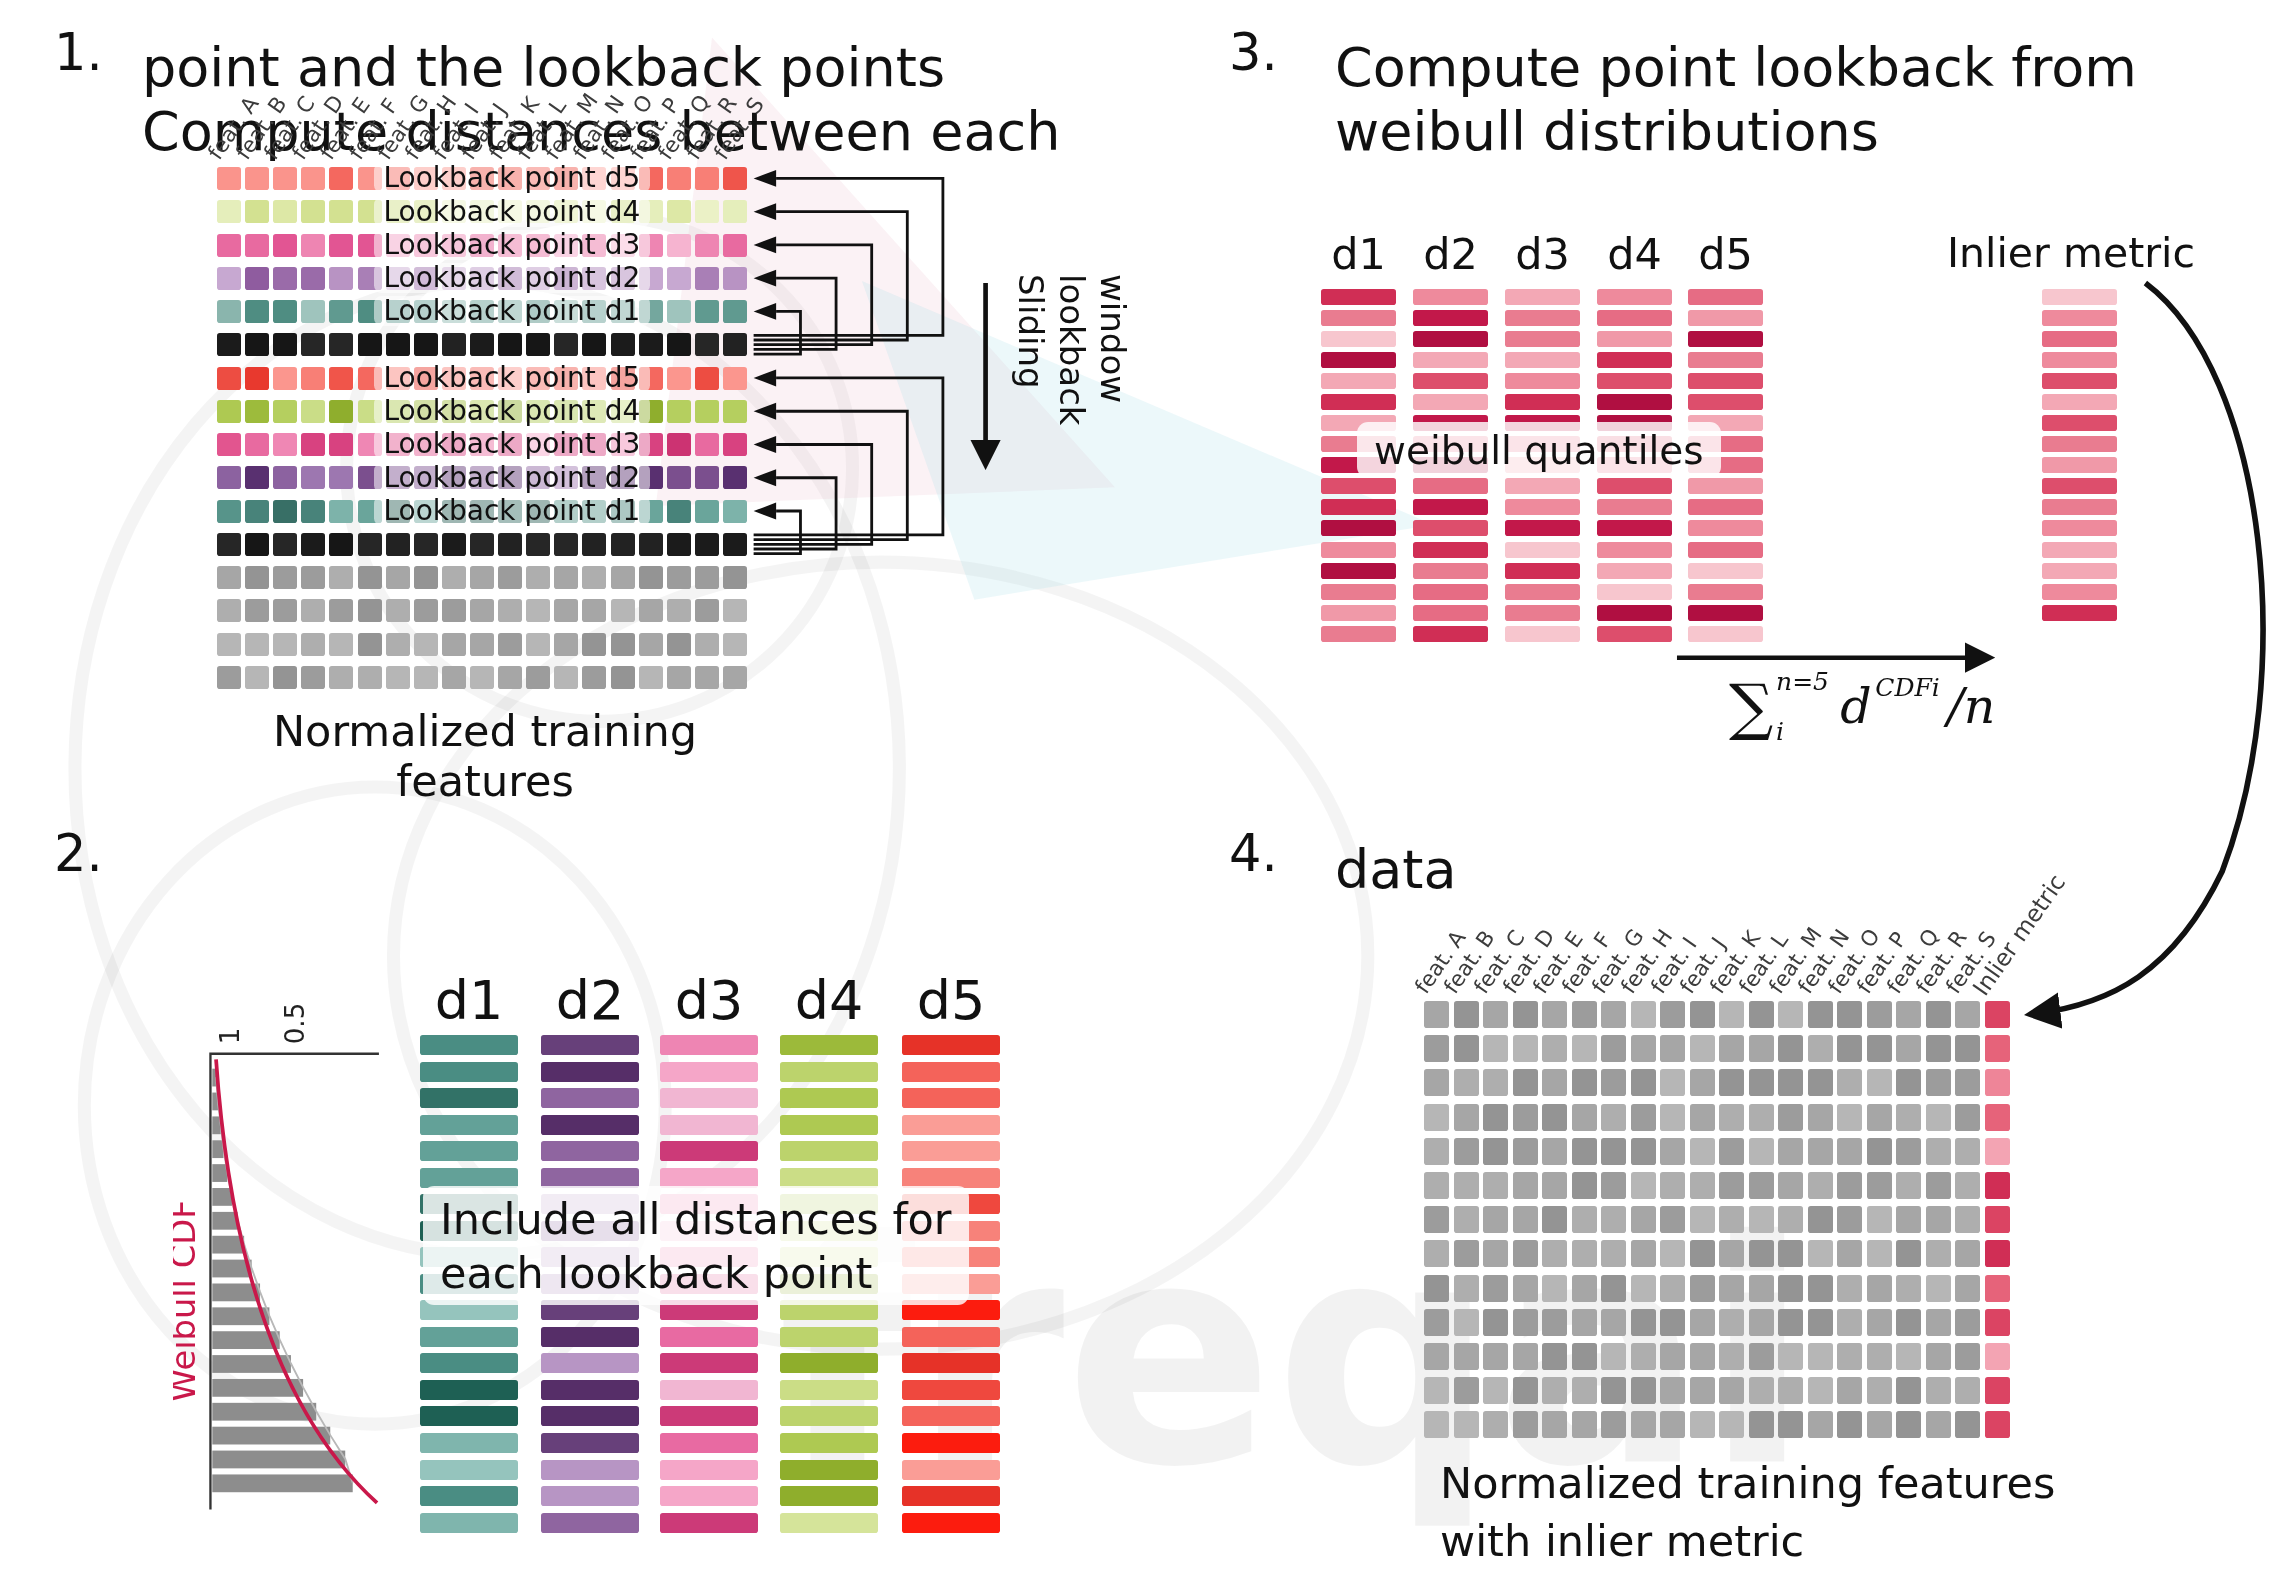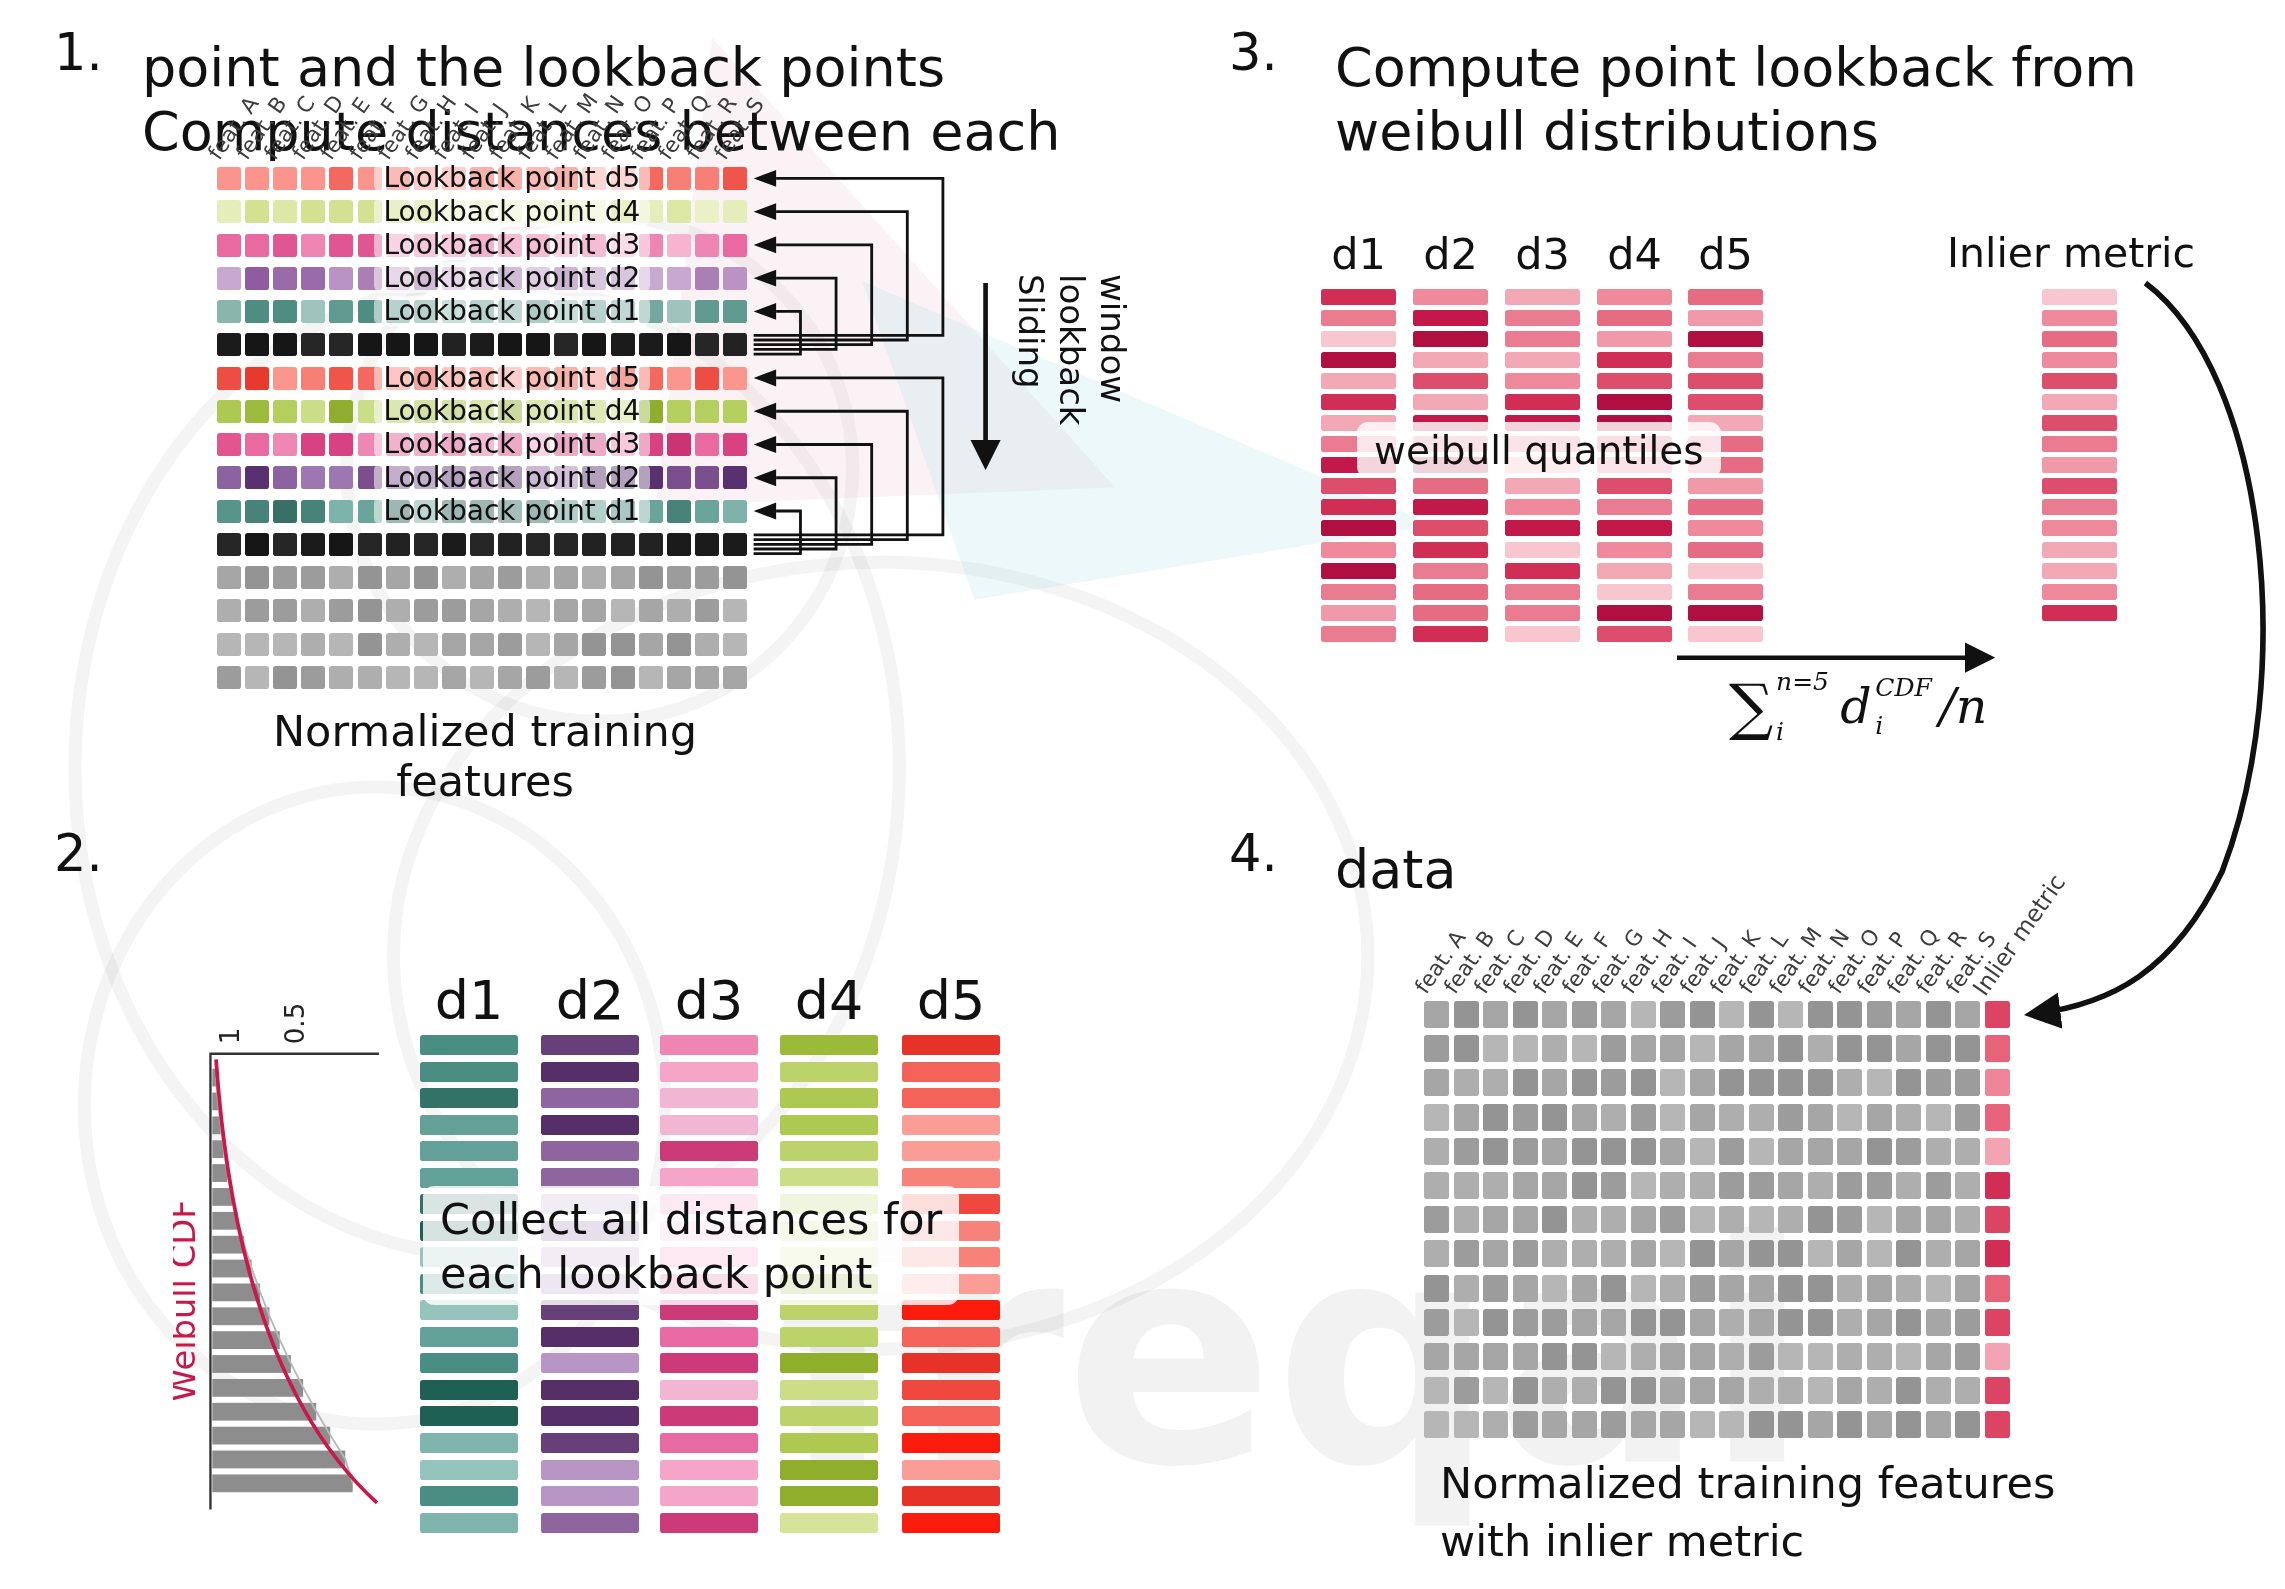--- a/index.html
+++ b/index.html
@@ -32,21 +32,21 @@
   .mc-bar{fill:#8d8d8d}
   .mc-tip{stroke:#b8b8b8;stroke-width:2;fill:none}
   .mc-curve{stroke:#c9184a;stroke-width:4;fill:none}
   .mc-tick{font-size:28px;fill:#222}
   .mc-cdf{font-size:36px;fill:#c9184a}
   #p4-grid{position:absolute;left:1424px;top:1001px;width:592px;height:448px;z-index:2}
   .formula{position:absolute;left:1729px;top:667px;font-family:"DejaVu Serif","Liberation Serif",serif;font-style:italic;color:#111;display:flex;align-items:center;z-index:3}
   .f-sigma{font-size:62px;font-style:normal;line-height:1}
   .f-limits{display:flex;flex-direction:column;align-items:flex-start;justify-content:space-between;height:79px;margin-left:2.8px;font-size:25px}
   .f-var{font-size:49px;margin-left:11.2px}
-  .f-limits2{display:flex;flex-direction:column;align-items:flex-start;justify-content:space-between;height:67px;margin-left:3.7px;font-size:25px}
+  .f-limits2{display:flex;flex-direction:row;align-items:flex-start;justify-content:space-between;height:67px;margin-left:3.7px;font-size:25px}
   .f-den{font-size:49px;margin-left:7.5px}
   #overlay{position:absolute;left:0;top:0;z-index:6;pointer-events:none}
   .flow{stroke:#111;stroke-width:5;fill:none}
   .flow.thick{stroke-width:6}
 </style>
 </head>
 <body>
 
 <div id="root">
 
@@ -683,21 +683,21 @@
       <div class="bar" style="left: 902px; top: 1327px; width: 98px; height: 19.7px; background: rgb(244, 99, 90);"></div>
       <div class="bar" style="left: 902px; top: 1353px; width: 98px; height: 19.7px; background: rgb(230, 50, 40);"></div>
       <div class="bar" style="left: 902px; top: 1380px; width: 98px; height: 19.7px; background: rgb(239, 72, 62);"></div>
       <div class="bar" style="left: 902px; top: 1406px; width: 98px; height: 19.7px; background: rgb(244, 99, 90);"></div>
       <div class="bar" style="left: 902px; top: 1433px; width: 98px; height: 19.7px; background: rgb(252, 28, 14);"></div>
       <div class="bar" style="left: 902px; top: 1460px; width: 98px; height: 19.7px; background: rgb(250, 157, 150);"></div>
       <div class="bar" style="left: 902px; top: 1486px; width: 98px; height: 19.7px; background: rgb(230, 50, 40);"></div>
       <div class="bar" style="left: 902px; top: 1513px; width: 98px; height: 19.7px; background: rgb(252, 28, 14);"></div>
     </div>
   <div class="plate" id="p2-overlay">
-    <div>Collect all distances for</div>
+    <div>Include all distances for</div>
     <div>each lookback point</div>
   </div>
 
   <div class="num" style="left:1229px;top:824px">4.</div>
   <div class="title" style="left:1335px;top:838px">
     <div>data</div>
   </div>
   <div id="p4-features">
       <div class="feat-label" style="left: 1430px; top: 973px;">feat. A</div>
       <div class="feat-label" style="left: 1459px; top: 973px;">feat. B</div>

